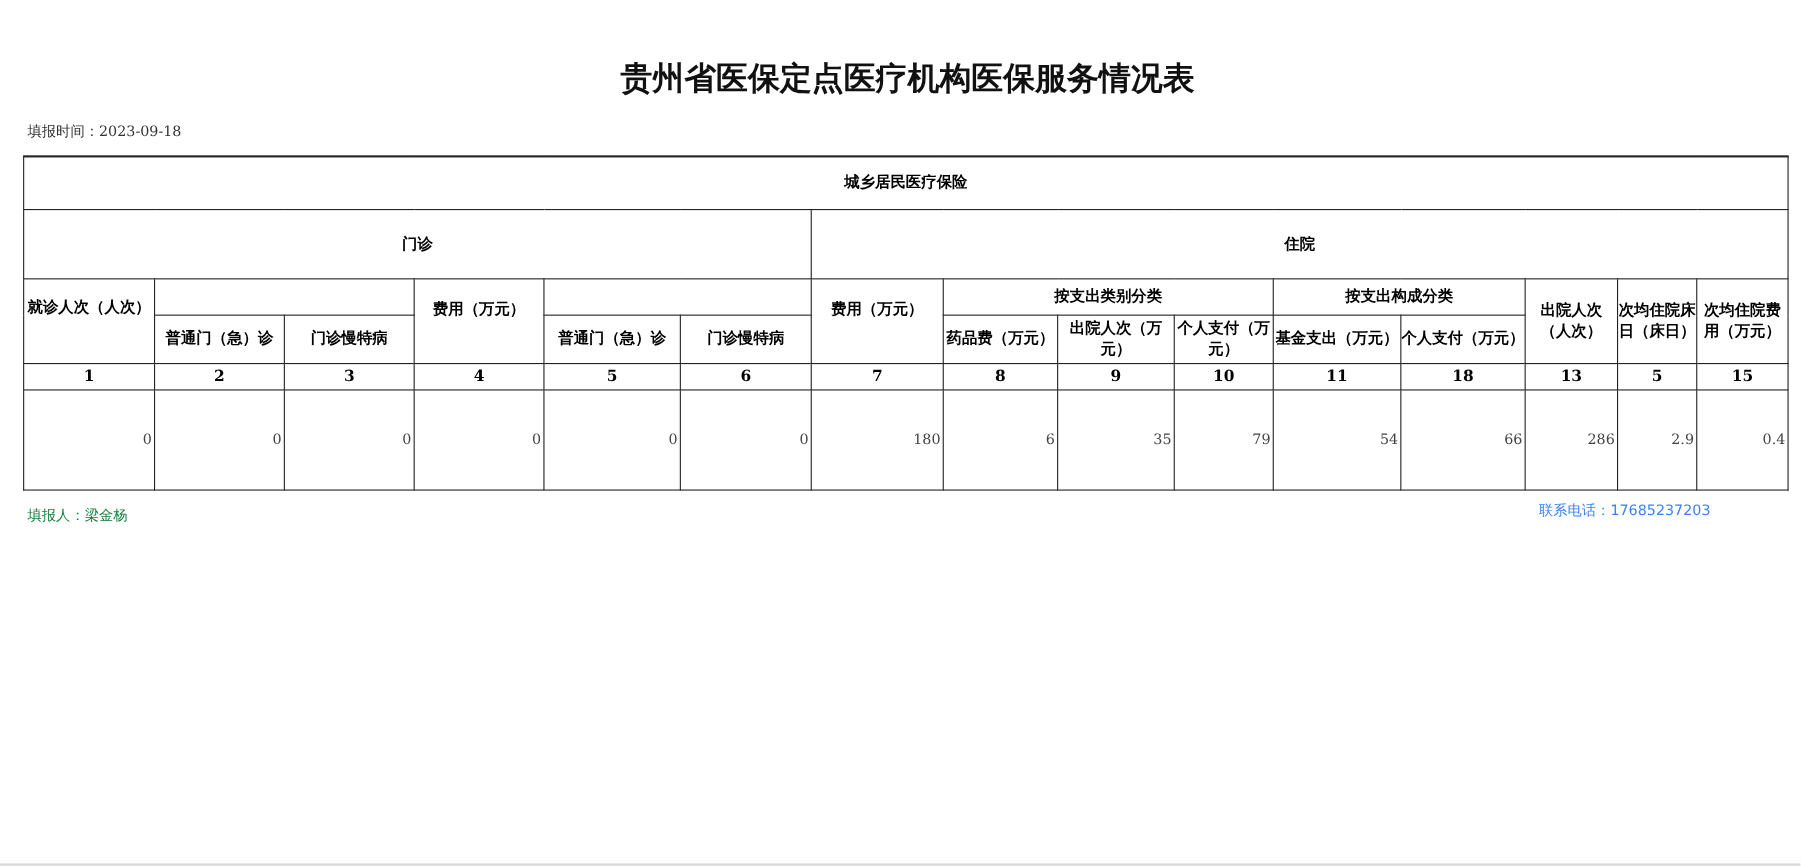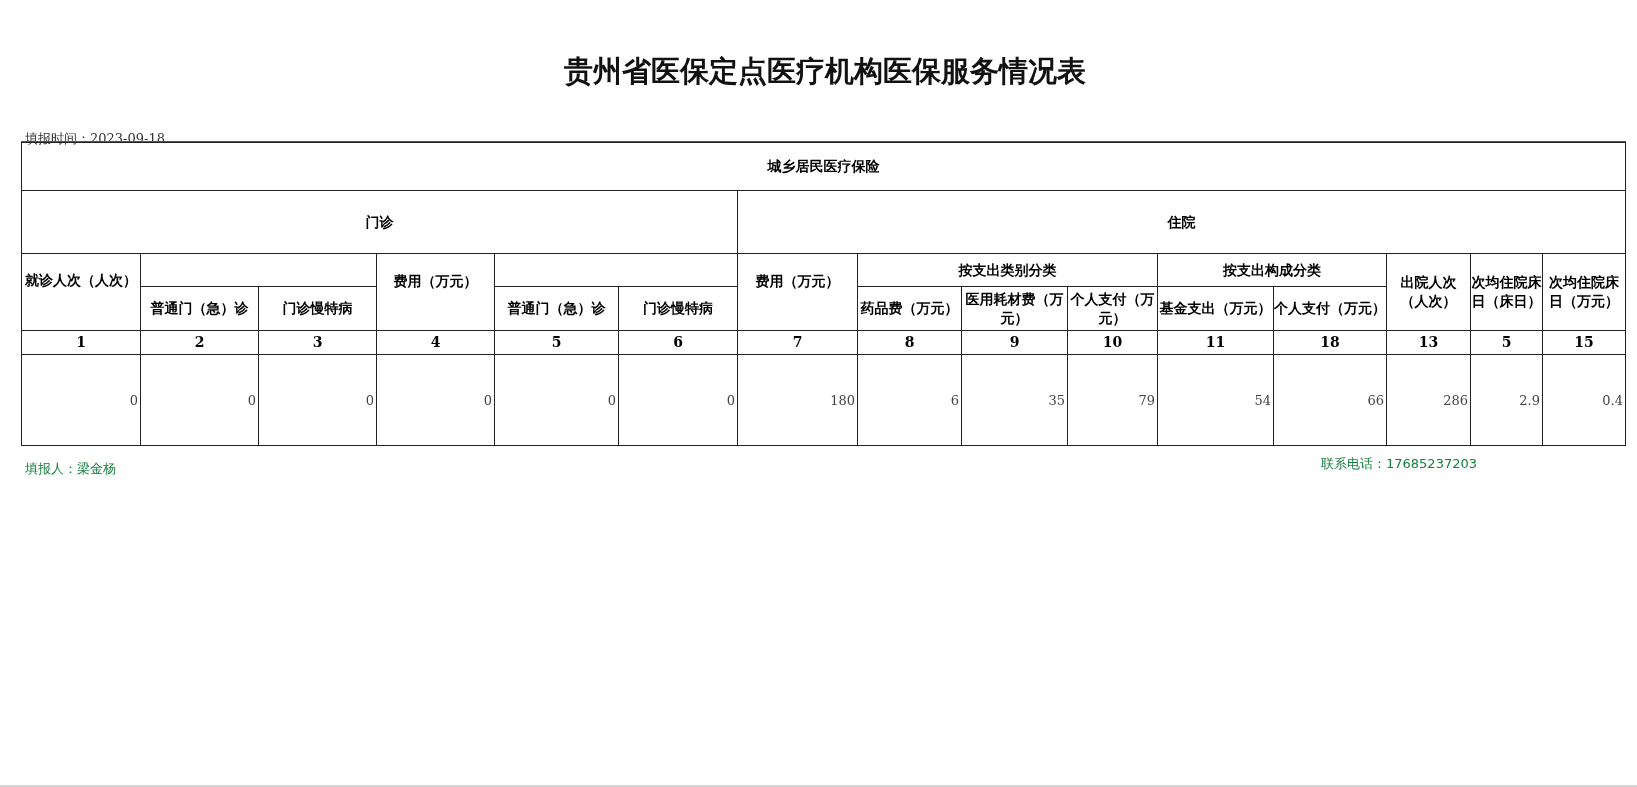--- a/index.html
+++ b/index.html
@@ -26,21 +26,20 @@
       letter-spacing: 0px;
       color: #111;
     }
     .fill-date {
       position: absolute;
       left: 25px;
       top: 111px;
       font-family: "DejaVu Serif", "Liberation Serif", serif;
       font-size: 13px;
       color: #333;
-      margin-top: 19px;
     }
     .top-rule {
       position: absolute;
       left: 21px;
       top: 141px;
       width: 1605px;
       height: 2px;
       background: #555;
     }
     table.report {
@@ -82,24 +81,24 @@
     .footer-filler {
       position: absolute;
       left: 25px;
       top: 460px;
       font-size: 13px;
       color: #15803d;
       font-family: "DejaVu Sans", "Liberation Sans", sans-serif;
     }
     .footer-phone {
       position: absolute;
-      left: 1321px;
+      left: 1399px;
       top: 455px;
       font-size: 13px;
-      color: #15803d;
+      color: #3b82f6;
       font-family: "DejaVu Sans", "Liberation Sans", sans-serif;
     }
     .bottom-rule {
       position: absolute;
       left: 0;
       top: 785px;
       width: 1637px;
       height: 2px;
       background: #d6d6d6;
     }
@@ -142,29 +141,29 @@
   <tr class="r-sub1">
     <td rowspan="2" style="vertical-align:top;padding-top:18px;font-family:Liberation Mono, monospace;">就诊人次（人次）</td>
     <td colspan="2" style="border-bottom:1.5px solid #222;"></td>
     <td rowspan="2" style="vertical-align:top;padding-top:18px;">费用（万元）</td>
     <td colspan="2"></td>
     <td rowspan="2" style="vertical-align:top;padding-top:18px;">费用（万元）</td>
     <td colspan="3">按支出类别分类</td>
     <td colspan="2">按支出构成分类</td>
     <td rowspan="2">出院人次（人次）</td>
     <td rowspan="2">次均住院床日（床日）</td>
-    <td rowspan="2">次均住院床日（万元）</td>
+    <td rowspan="2">次均住院费用（万元）</td>
   </tr>
   <tr class="r-sub2">
     <td>普通门（急）诊</td>
     <td>门诊慢特病</td>
     <td>普通门（急）诊</td>
     <td>门诊慢特病</td>
     <td>药品费（万元）</td>
-    <td>医用耗材费（万元）</td>
+    <td>出院人次（万元）</td>
     <td>个人支付（万元）</td>
     <td>基金支出（万元）</td>
     <td>个人支付（万元）</td>
   </tr>
   <tr class="r-num">
     <td>1</td>
     <td>2</td>
     <td>3</td>
     <td>4</td>
     <td>5</td>

